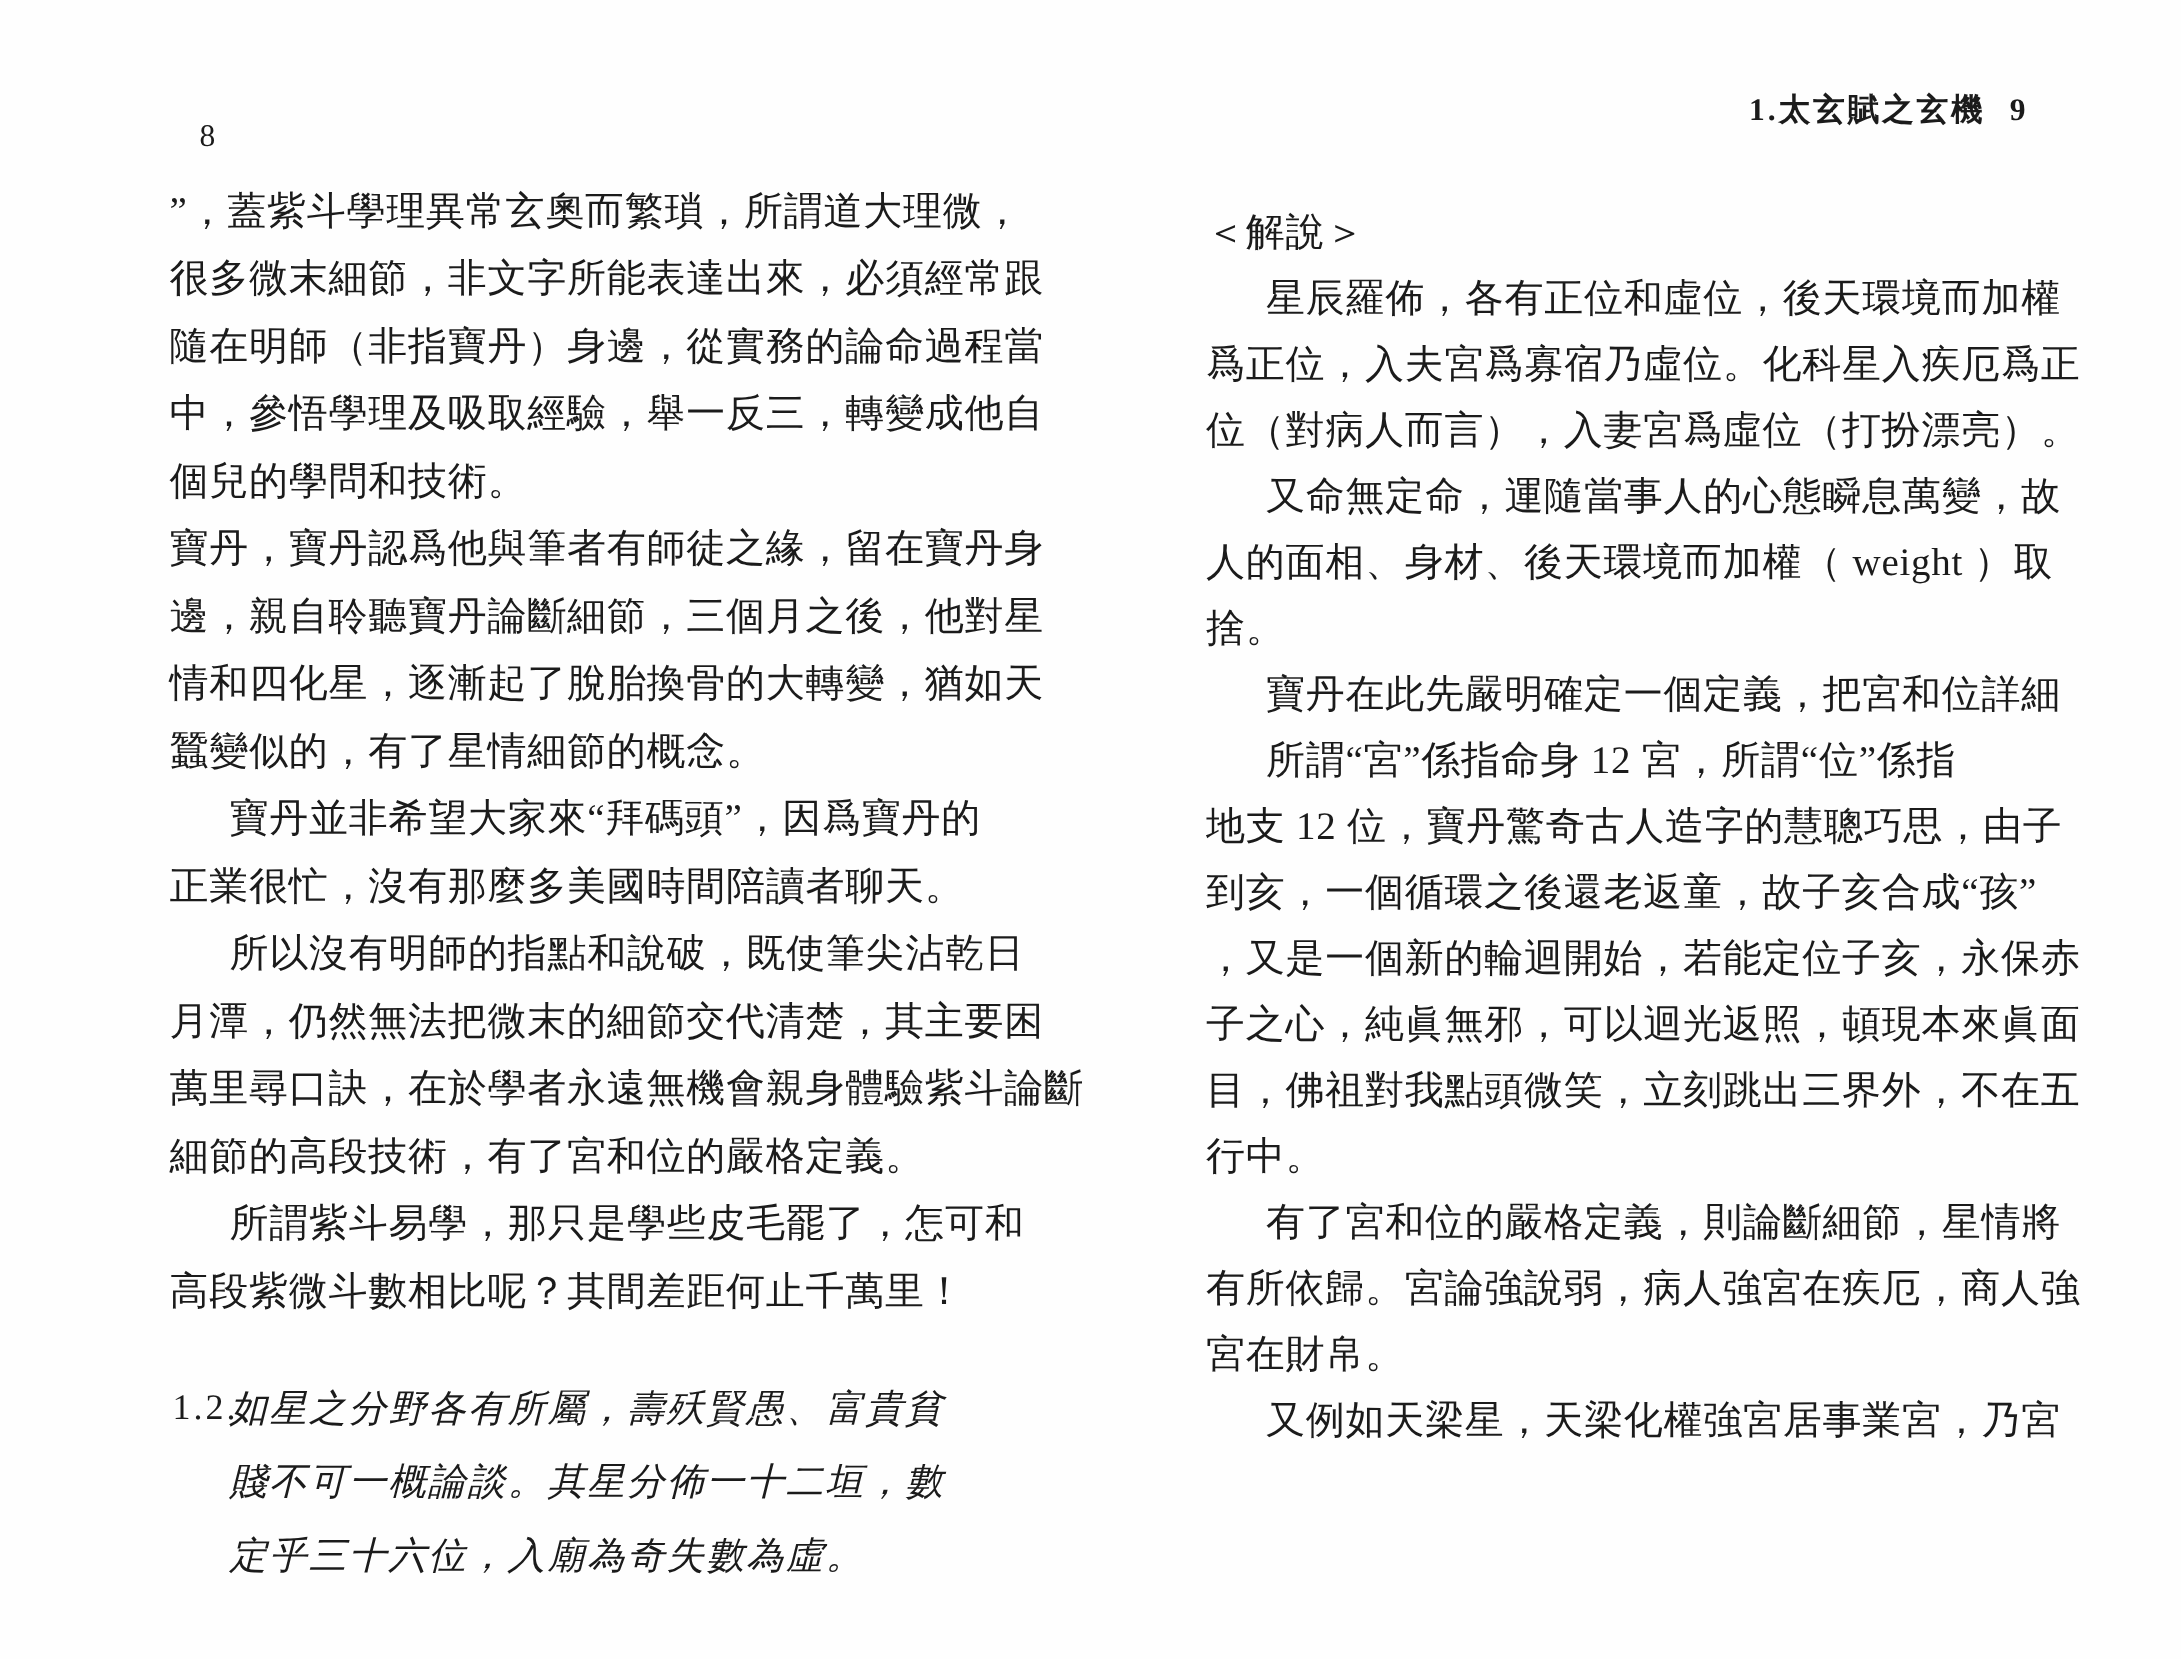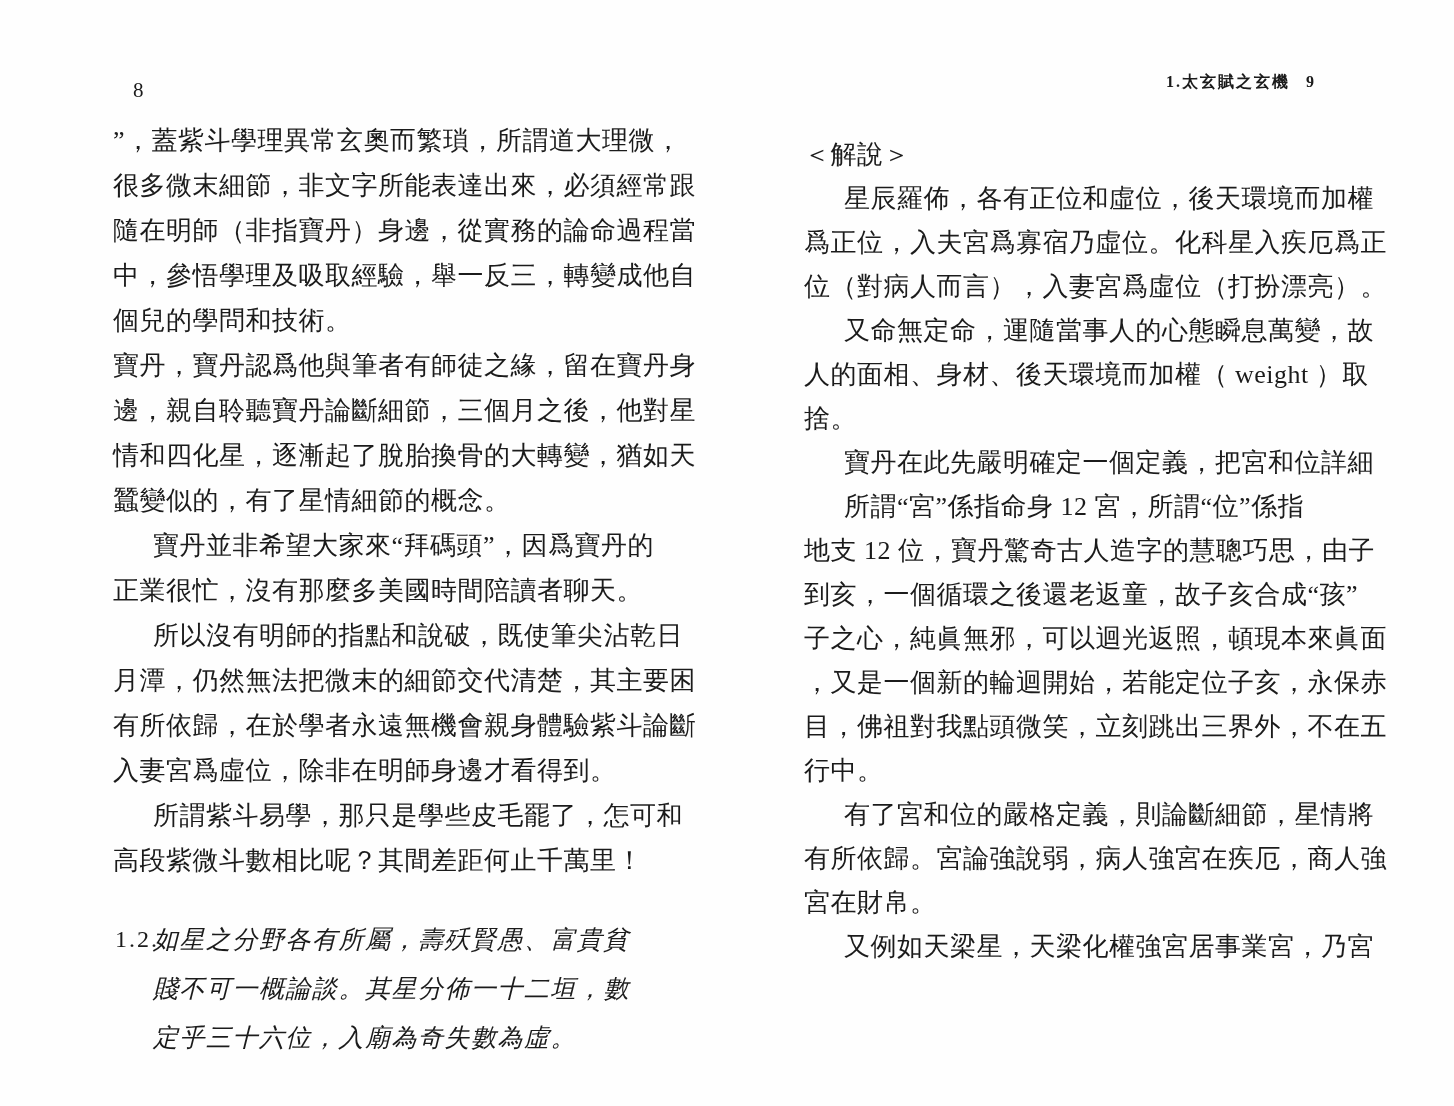--- a/index.html
+++ b/index.html
@@ -11,22 +11,22 @@
     color: #1b1b1b;
   }
   .spread { position: relative; width: 1454px; height: 1106px; }
 
   
   .pagenum-left {
     position: absolute; left: 133px; top: 78px;
     font-size: 21px; letter-spacing: 1px;
   }
   .running-header {
-    position: absolute; left: 1166px; top: 72px;
-    font-size: 16px; font-weight: 600;
+    position: absolute; left: 1166px; top: 59px;
+    font-size: 21px; font-weight: 600;
     display: flex; align-items: baseline;
     letter-spacing: 2px;
     white-space: nowrap;
   }
   .running-header .hdr-num { margin-left: 16px; font-weight: 600; letter-spacing: 0; }
 
   
   .col {
     position: absolute;
     font-size: 26px;
@@ -75,22 +75,22 @@
     <div class="line">中，參悟學理及吸取經驗，舉一反三，轉變成他自</div>
     <div class="line">個兒的學問和技術。</div>
     <div class="line">寶丹，寶丹認爲他與筆者有師徒之緣，留在寶丹身</div>
     <div class="line">邊，親自聆聽寶丹論斷細節，三個月之後，他對星</div>
     <div class="line">情和四化星，逐漸起了脫胎換骨的大轉變，猶如天</div>
     <div class="line">蠶變似的，有了星情細節的概念。</div>
     <div class="line indent">寶丹並非希望大家來“拜碼頭”，因爲寶丹的</div>
     <div class="line">正業很忙，沒有那麼多美國時間陪讀者聊天。</div>
     <div class="line indent">所以沒有明師的指點和說破，既使筆尖沾乾日</div>
     <div class="line">月潭，仍然無法把微末的細節交代清楚，其主要困</div>
-    <div class="line">有所依歸，在於學者永遠無機會親身體驗紫斗論斷</div>
-    <div class="line">入妻宮爲虛位，除非在明師身邊才看得到。</div>
+    <div class="line">萬里尋口訣，在於學者永遠無機會親身體驗紫斗論斷</div>
+    <div class="line">細節的高段技術，有了宮和位的嚴格定義。</div>
     <div class="line indent">所謂紫斗易學，那只是學些皮毛罷了，怎可和</div>
     <div class="line">高段紫微斗數相比呢？其間差距何止千萬里！</div>
   </div>
 
   <div class="quote-block">
     <div class="quote-label">1.2.</div>
     <div class="quote-lines">
       <div class="line">如星之分野各有所屬，壽殀賢愚、富貴貧</div>
       <div class="line">賤不可一概論談。其星分佈一十二垣，數</div>
       <div class="line">定乎三十六位，入廟為奇失數為虛。</div>
@@ -107,22 +107,22 @@
     <div class="line indent">星辰羅佈，各有正位和虛位，後天環境而加權</div>
     <div class="line">爲正位，入夫宮爲寡宿乃虛位。化科星入疾厄爲正</div>
     <div class="line">位（對病人而言），入妻宮爲虛位（打扮漂亮）。</div>
     <div class="line indent">又命無定命，運隨當事人的心態瞬息萬變，故</div>
     <div class="line">人的面相、身材、後天環境而加權（ weight ）取</div>
     <div class="line">捨。</div>
     <div class="line indent">寶丹在此先嚴明確定一個定義，把宮和位詳細</div>
     <div class="line indent">所謂“宮”係指命身 12 宮，所謂“位”係指</div>
     <div class="line">地支 12 位，寶丹驚奇古人造字的慧聰巧思，由子</div>
     <div class="line">到亥，一個循環之後還老返童，故子亥合成“孩”</div>
+    <div class="line">，又是一個新的輪迴開始，若能定位子亥，永保赤</div>
     <div class="line">子之心，純眞無邪，可以迴光返照，頓現本來眞面</div>
-    <div class="line">，又是一個新的輪迴開始，若能定位子亥，永保赤</div>
     <div class="line">目，佛祖對我點頭微笑，立刻跳出三界外，不在五</div>
     <div class="line">行中。</div>
     <div class="line indent">有了宮和位的嚴格定義，則論斷細節，星情將</div>
     <div class="line">有所依歸。宮論強說弱，病人強宮在疾厄，商人強</div>
     <div class="line">宮在財帛。</div>
     <div class="line indent">又例如天梁星，天梁化權強宮居事業宮，乃宮</div>
   </div>
 
 </div>
 

